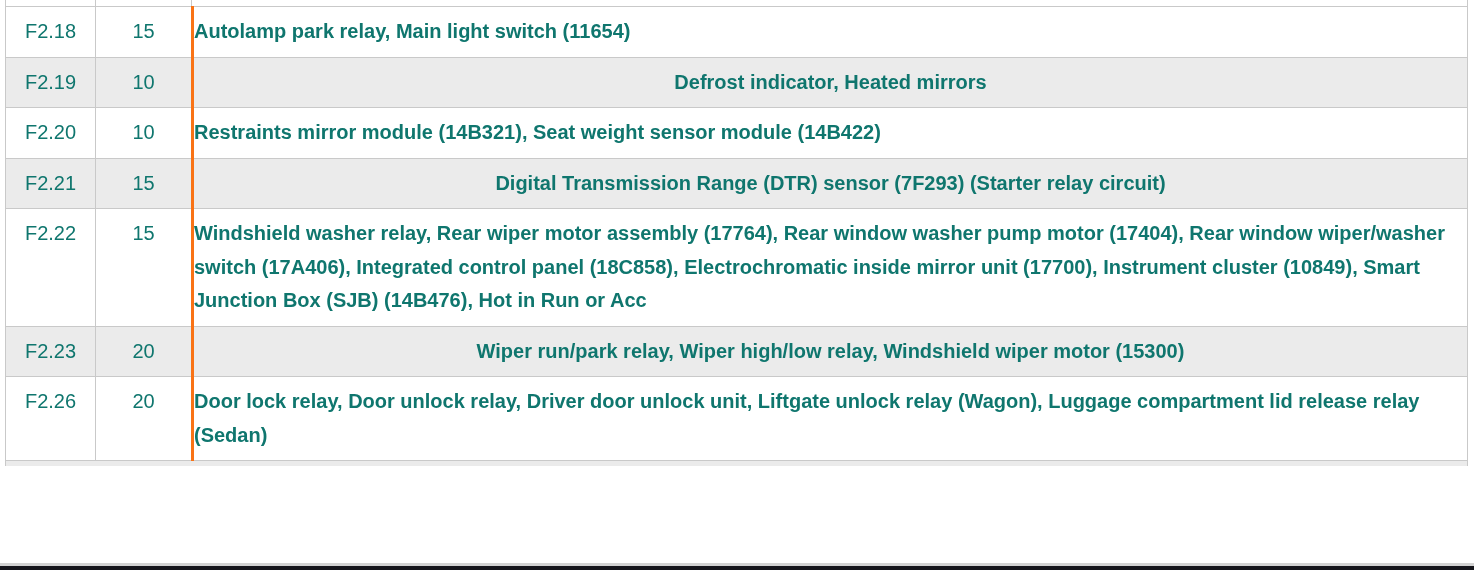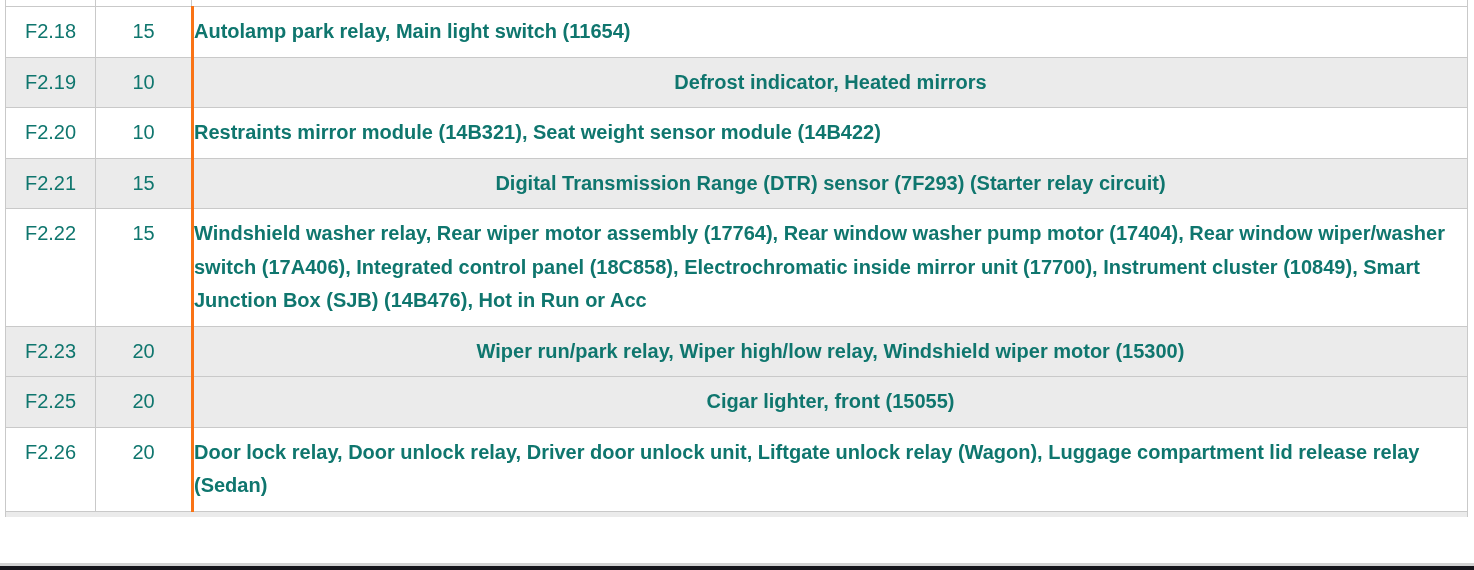--- a/index.html
+++ b/index.html
@@ -129,25 +129,20 @@
         <tr class="plain">
           <td class="fuse-cell">F2.22</td>
           <td class="amp-cell">15</td>
           <td class="desc-cell">Windshield washer relay, Rear wiper motor assembly (17764), Rear window washer pump motor (17404), Rear window wiper/washer switch (17A406), Integrated control panel (18C858), Electrochromatic inside mirror unit (17700), Instrument cluster (10849), Smart Junction Box (SJB) (14B476), Hot in Run or Acc</td>
         </tr>
         <tr class="stripe">
           <td class="fuse-cell">F2.23</td>
           <td class="amp-cell">20</td>
           <td class="desc-cell">Wiper run/park relay, Wiper high/low relay, Windshield wiper motor (15300)</td>
         </tr>
-        <tr class="stripe">
-          <td class="fuse-cell">F2.25</td>
-          <td class="amp-cell">20</td>
-          <td class="desc-cell">Cigar lighter, front (15055)</td>
-        </tr>
         <tr class="plain">
           <td class="fuse-cell">F2.26</td>
           <td class="amp-cell">20</td>
           <td class="desc-cell">Door lock relay, Door unlock relay, Driver door unlock unit, Liftgate unlock relay (Wagon), Luggage compartment lid release relay (Sedan)</td>
         </tr>
       </tbody>
     </table>
 
     <div class="bottom-sliver"></div>
   </div>

